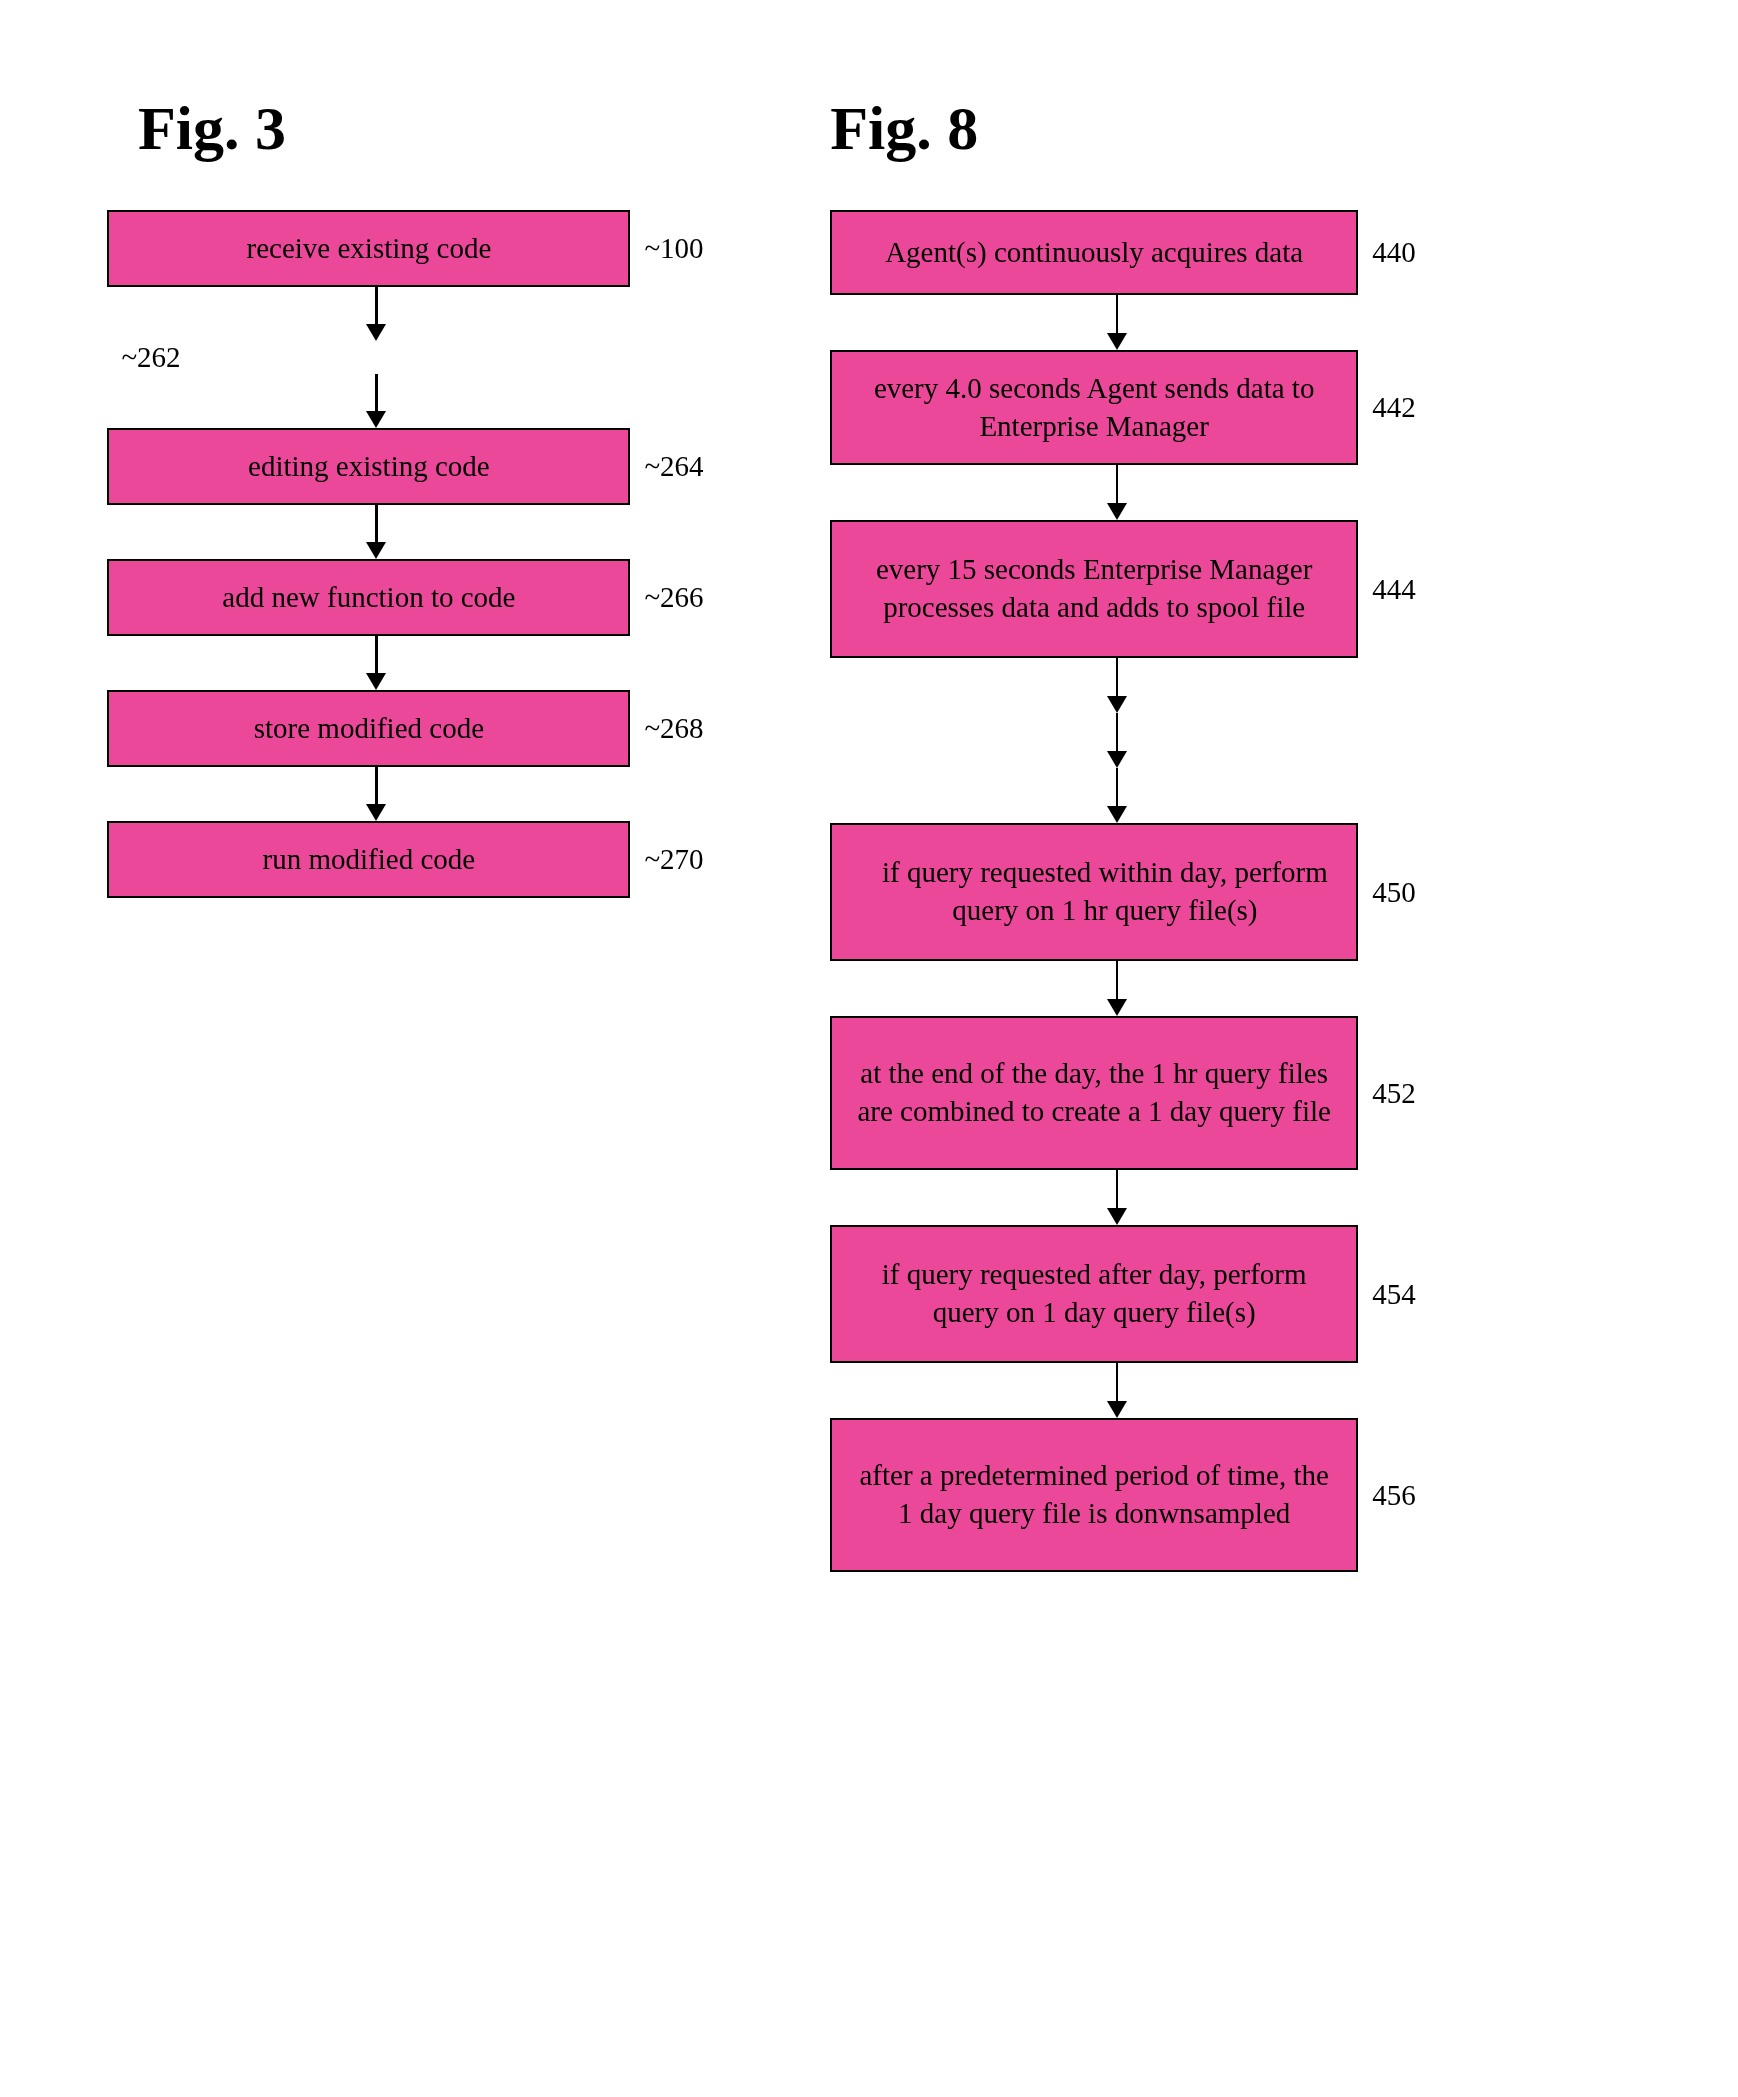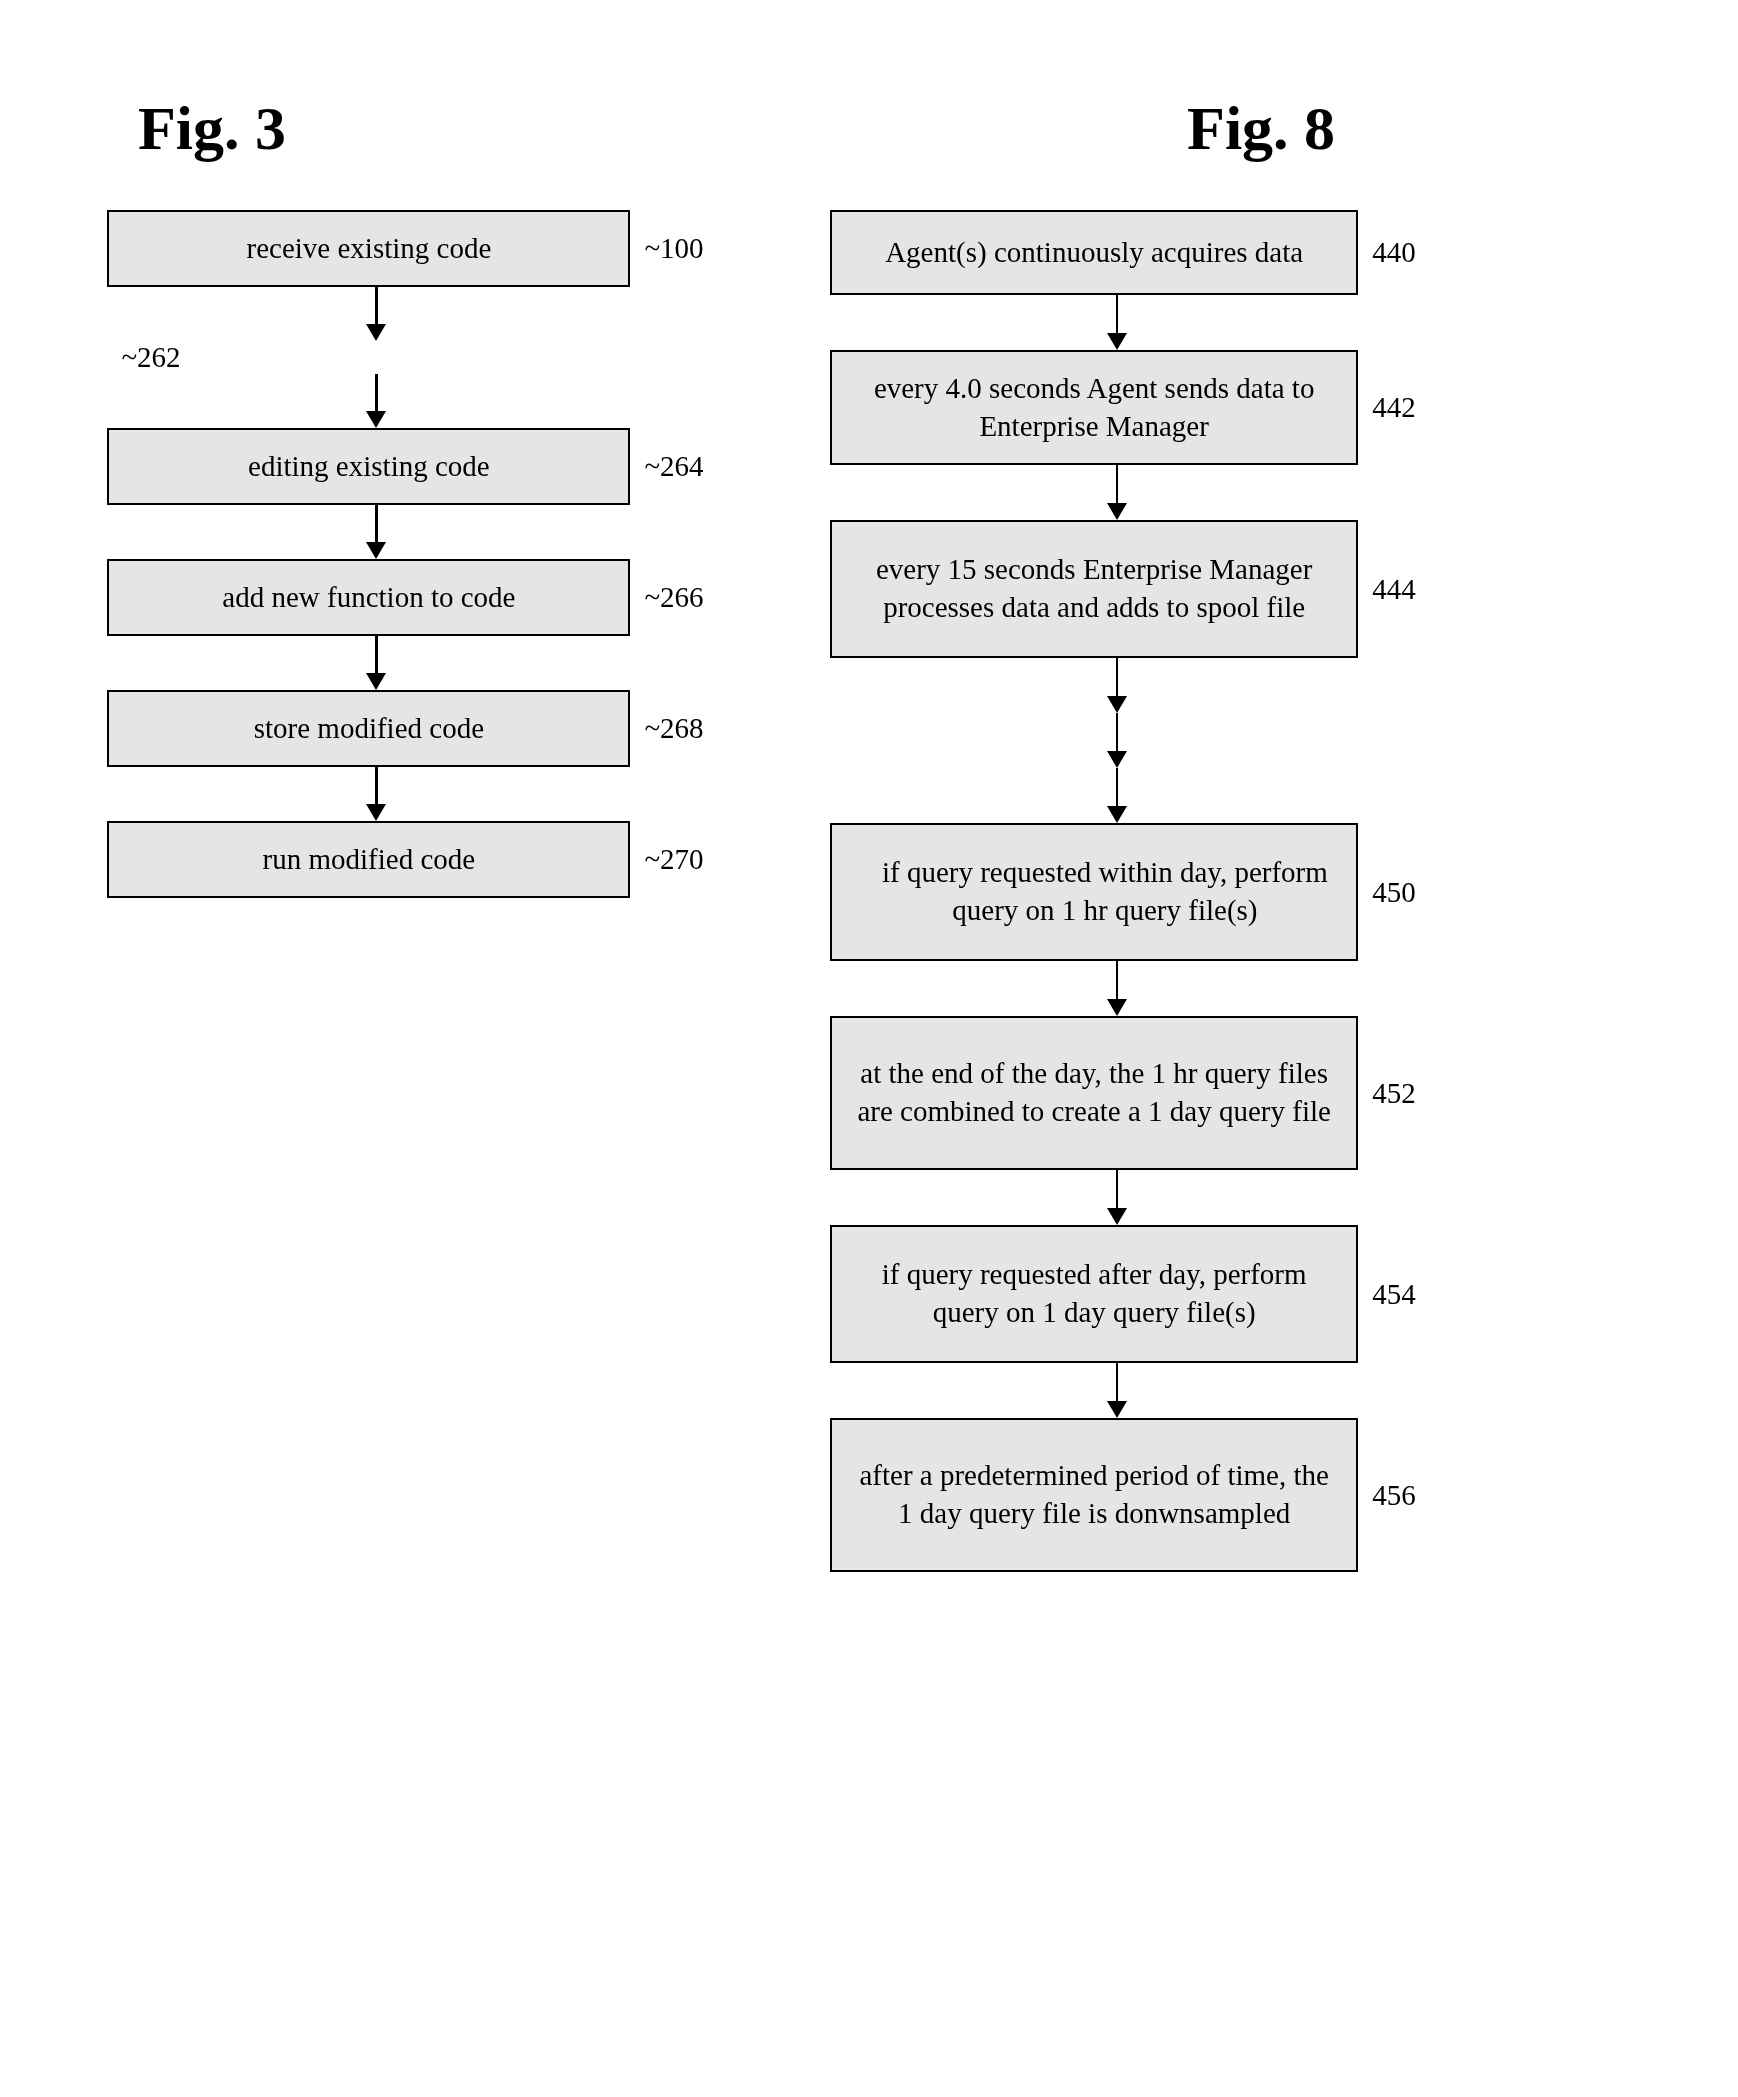--- a/index.html
+++ b/index.html
@@ -48,27 +48,27 @@
       text-align: center;
       width: 100%;
     }
 
     .left-col .fig-title {
       text-align: left;
       margin-left: 46px;
     }
 
     .right-col .fig-title {
-      text-align: center;
+      text-align: left;
       margin-left: 0;
     }
 
     .box {
       border: 2.3px solid #000;
-      background: #e5e5e5;
+      background: #ec4899;
       text-align: center;
       font-size: 29px;
       line-height: 1.3;
       padding: 14px 18.5px;
       display: flex;
       align-items: center;
       justify-content: center;
     }
 
     

